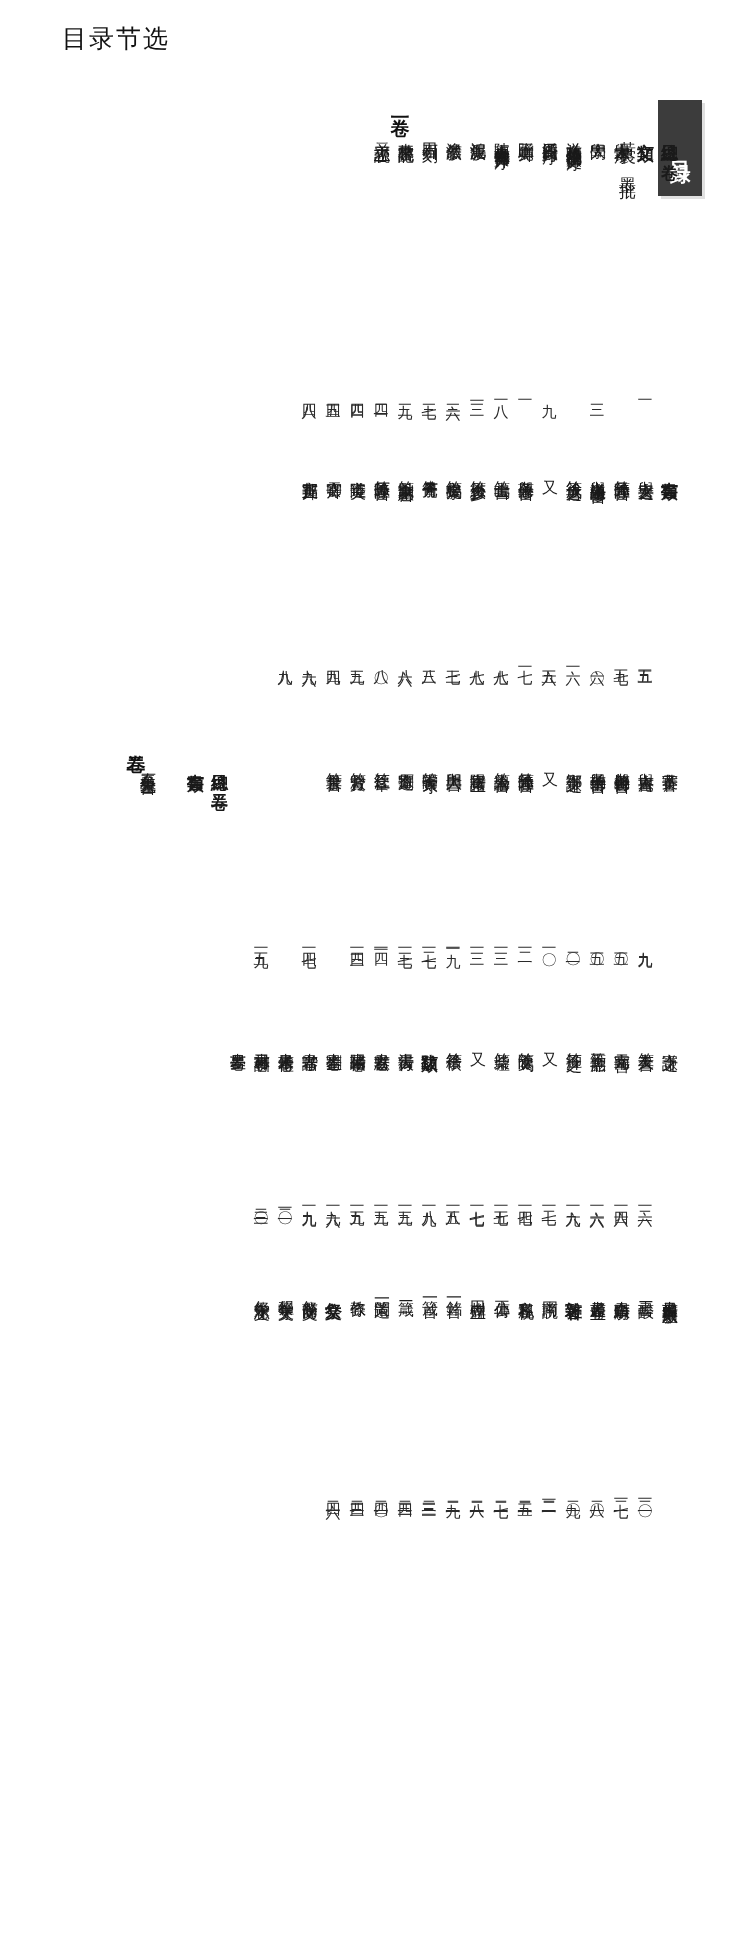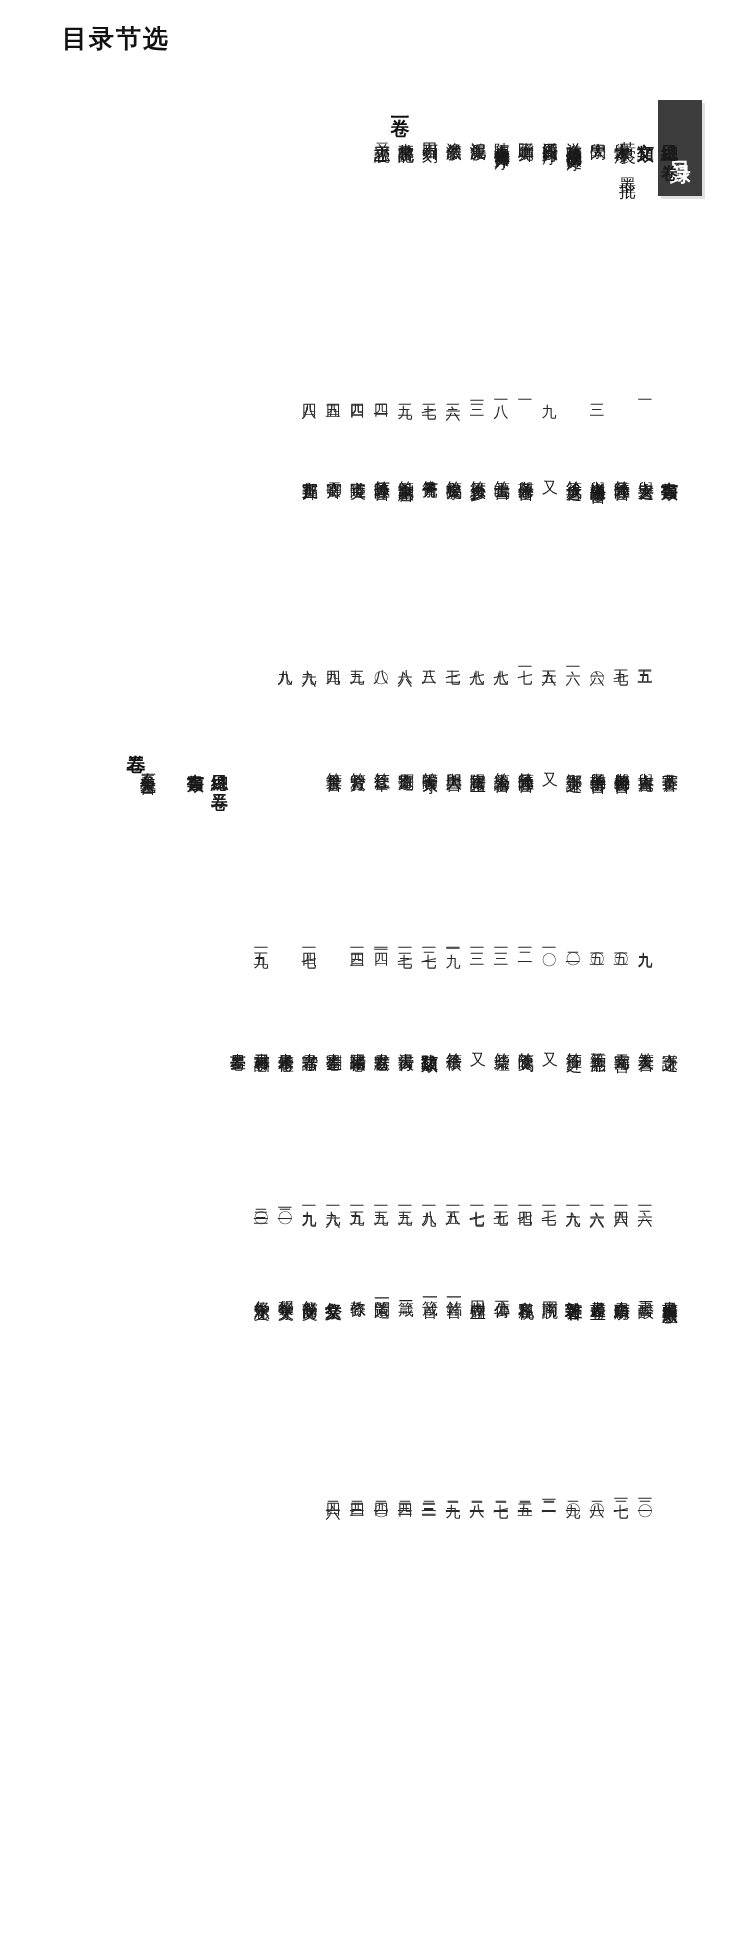--- a/index.html
+++ b/index.html
@@ -20,21 +20,21 @@
     width: 750px;
     height: 1933px;
     background: #ffffff;
     box-sizing: border-box;
   }
   .page-title {
     position: absolute;
     left: 62px;
     top: 22px;
     font-size: 25px;
-    font-weight: bold;
+    font-weight: normal;
     letter-spacing: 2px;
     color: #111111;
     font-family: "DejaVu Sans", "Liberation Sans", sans-serif;
     text-align: center;
   }
 
   .cols {
     position: absolute;
     display: flex;
     flex-direction: row-reverse;

